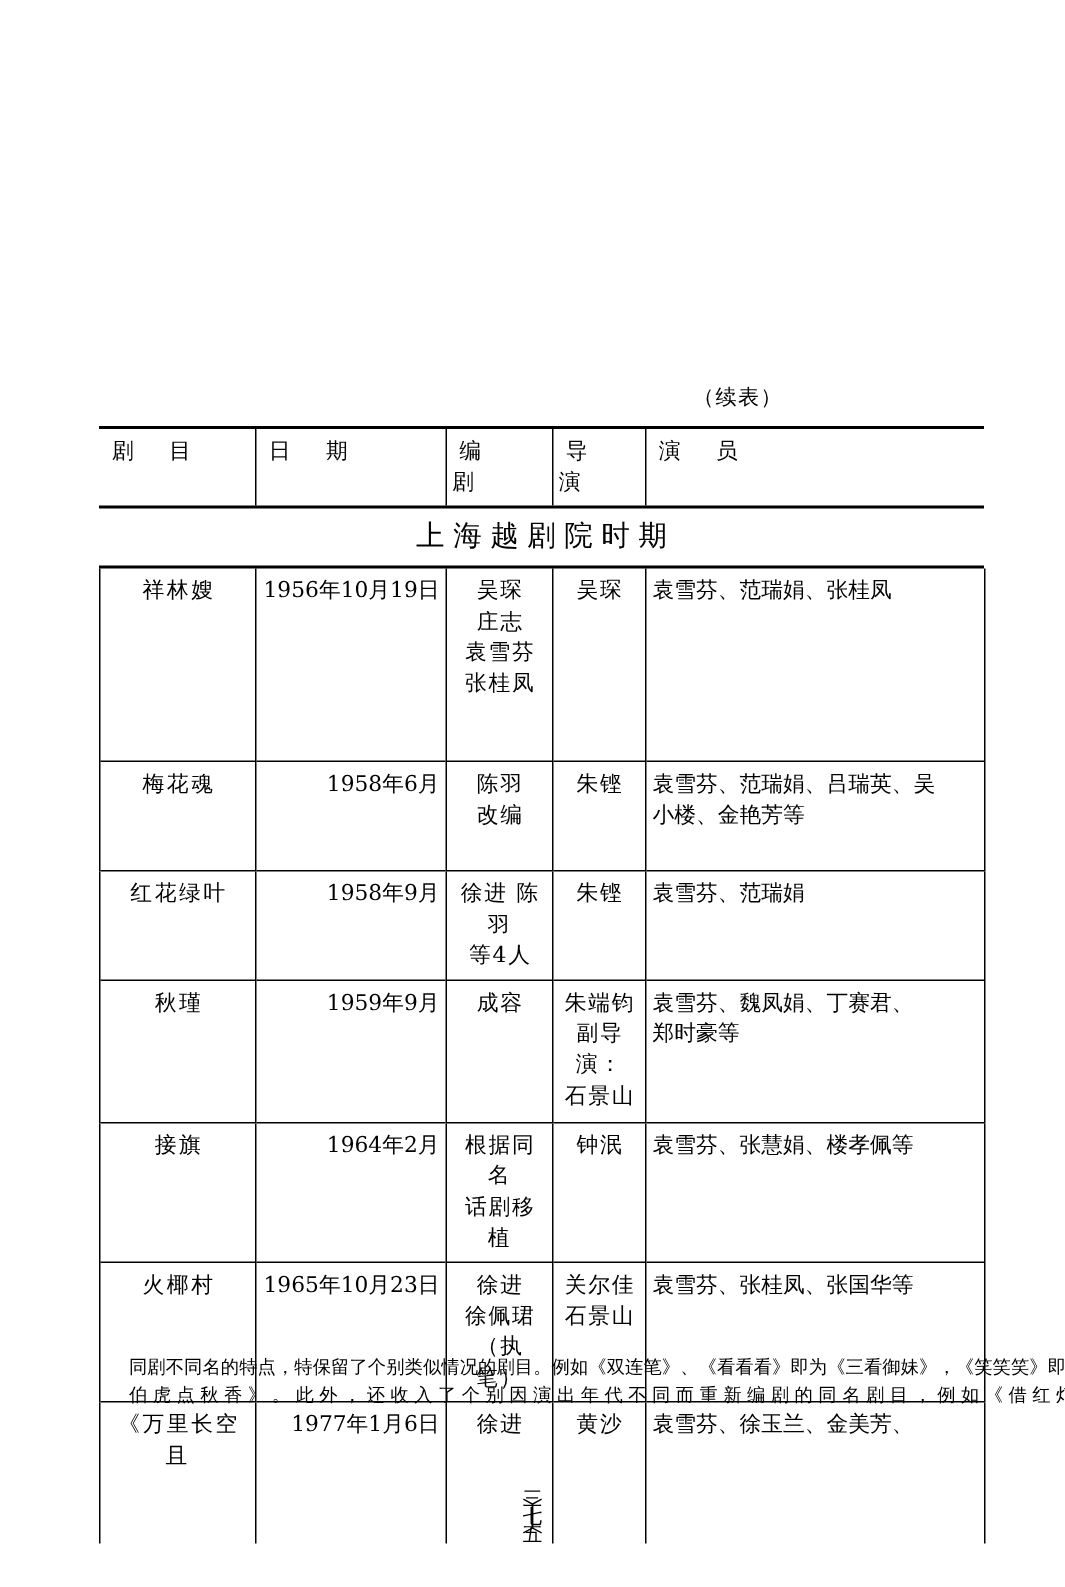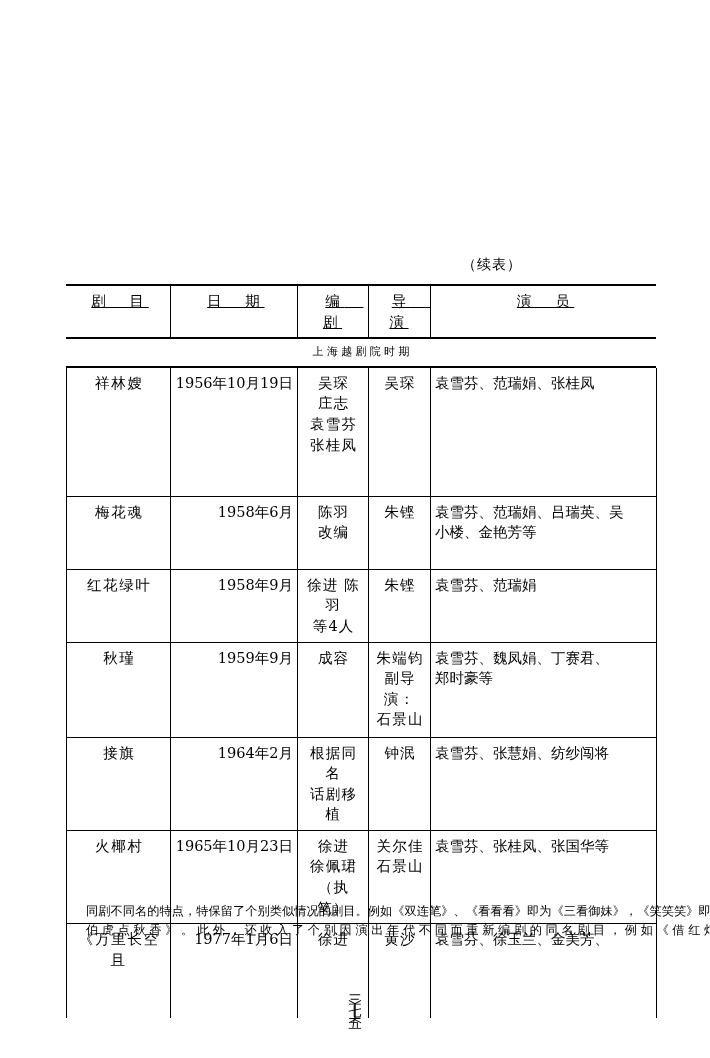--- a/index.html
+++ b/index.html
@@ -58,37 +58,36 @@
 
   
   .rule-top, .rule-head, .rule-sub, .rule-bottom {
     height: 0;
     border-top: 2px solid #000;
     width: 590px;
   }
 
   
   thead td {
-    text-align: center;
+    text-align: left;
     vertical-align: middle;
     padding: 4px 2px 5px;
     font-size: 15px;
     letter-spacing: 0.32em;
     text-indent: 0.32em;
     height: 24px;
-    text-decoration: underline;
   }
   
   tr.section td {
     text-align: center;
     border-left: none;
     border-right: none;
     letter-spacing: 0.30em;
     text-indent: 0.30em;
-    font-size: 11px;
+    font-size: 19px;
     padding: 5px 0 6px;
   }
 
   tbody.body-rows tr td {
     border-top: 1px solid #000;
   }
   tbody.body-rows tr:first-child td {
     border-top: none;
   }
 
@@ -335,21 +334,21 @@
                 <span>话剧移植</span>
               </div>
             </td>
             <td class="c-dir">
               <div class="cell-lines">
                 <span>钟泯</span>
               </div>
             </td>
             <td class="c-cast">
               <div class="cell-lines">
-                <span>袁雪芬、张慧娟、纺纱闯将</span>
+                <span>袁雪芬、张慧娟、楼孝佩等</span>
               </div>
             </td>
           </tr>
           <tr>
             <td class="c-title" style="height: 74px;">
               <div class="cell-lines">
                 <span>火椰村</span>
               </div>
             </td>
             <td class="c-date">

